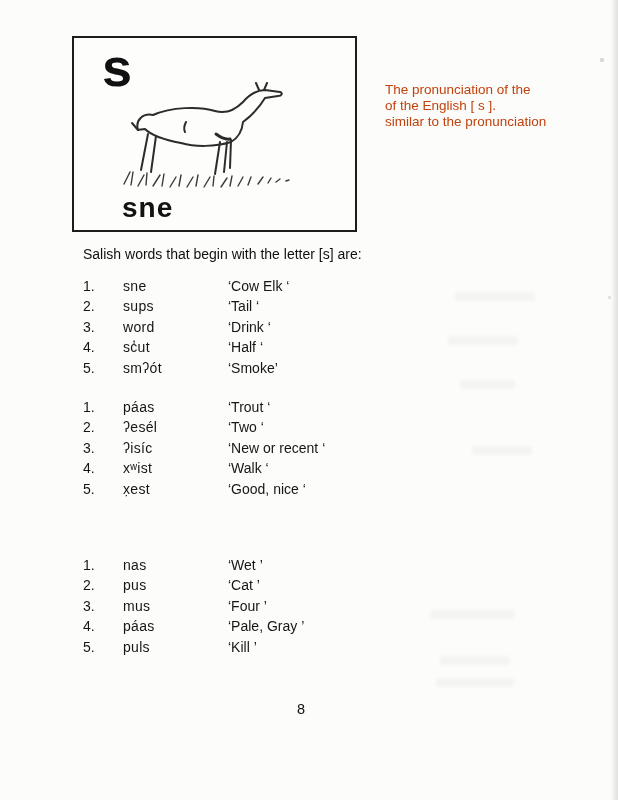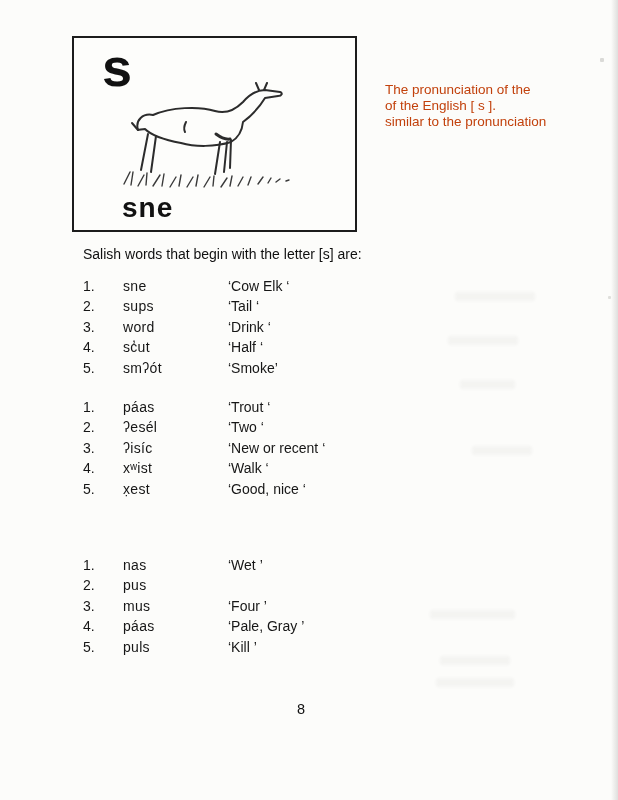--- a/index.html
+++ b/index.html
@@ -183,20 +183,21 @@
 
   <div class="section sec3">
     <div class="row">
       <span class="num">1.</span>
       <span class="word">nas</span>
       <span class="gloss">‘Wet ’</span>
     </div>
     <div class="row">
       <span class="num">2.</span>
       <span class="word">pus</span>
+      <span class="gloss">‘Cat ’</span>
     </div>
     <div class="row">
       <span class="num">3.</span>
       <span class="word">mus</span>
       <span class="gloss">‘Four ’</span>
     </div>
     <div class="row">
       <span class="num">4.</span>
       <span class="word">páas</span>
       <span class="gloss">‘Pale, Gray ’</span>

